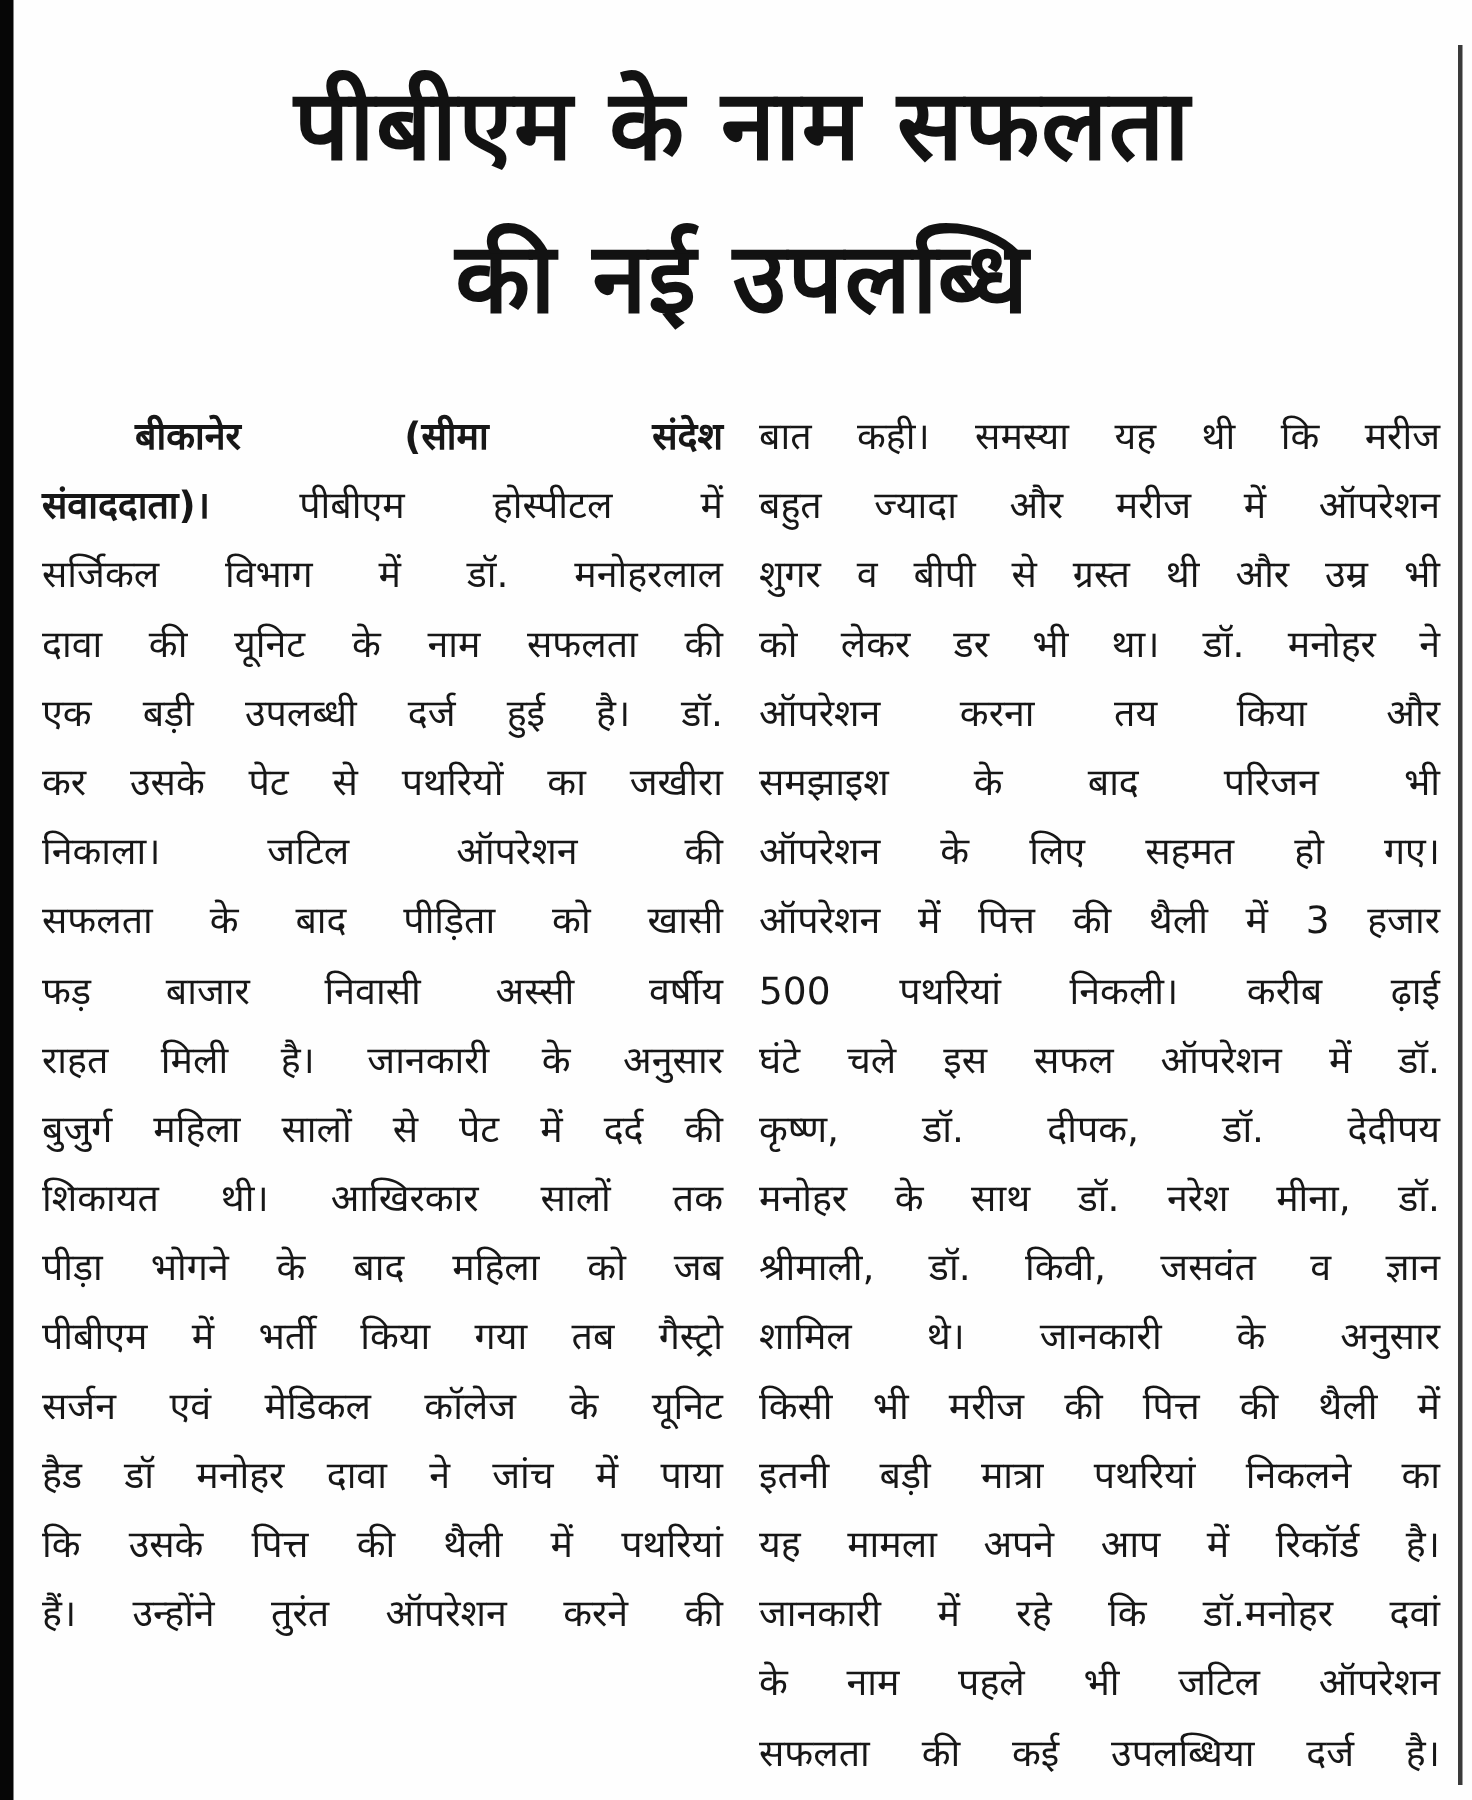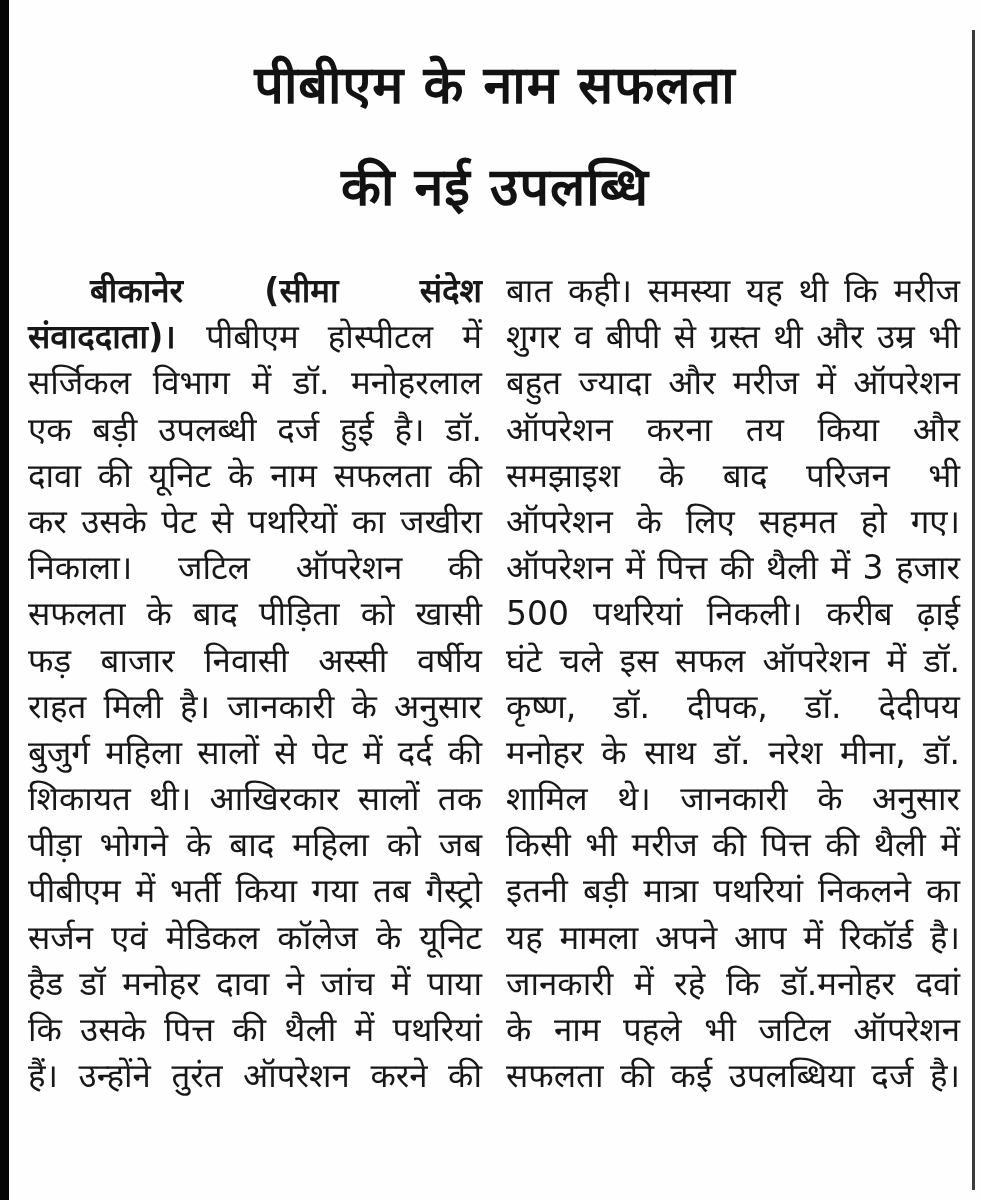--- a/index.html
+++ b/index.html
@@ -19,34 +19,34 @@
   }
   .right-rule {
     position: absolute; left: 972px; top: 30px;
     width: 3px; height: 1160px;
     background: #3a3a3a;
   }
   .headline {
     position: absolute; left: 30px; top: 34px; width: 930px;
     text-align: center;
     font-weight: 700;
-    font-size: 52px;
+    font-size: 65px;
     line-height: 102px;
     color: #121212;
     letter-spacing: 1px;
   }
   .article {
     position: absolute; left: 28px; top: 268px;
     width: 932px; height: 925px;
     display: flex;
     gap: 24px;
   }
   .col {
     width: 454px;
-    font-size: 33px;
+    font-size: 25px;
     line-height: 46.2px;
     color: #171717;
   }
   .tline {
     text-align: justify;
     text-align-last: justify;
     white-space: nowrap;
     height: 46.2px;
     overflow: visible;
   }
@@ -62,48 +62,50 @@
 <h1 class="headline">
   <span>पीबीएम के नाम सफलता</span><br>
   <span>की नई उपलब्धि</span>
 </h1>
 
 <div class="article">
   <div class="col">
       <div class="tline indent"><span class="b">बीकानेर (सीमा संदेश</span> </div>
       <div class="tline"><span class="b">संवाददाता)। </span> <span>पीबीएम होस्पीटल में</span> </div>
       <div class="tline"><span>सर्जिकल विभाग में डॉ. मनोहरलाल</span> </div>
+      <div class="tline"><span>दावा की यूनिट के नाम सफलता की</span> </div>
       <div class="tline"><span>एक बड़ी उपलब्धी दर्ज हुई है। डॉ.</span> </div>
-      <div class="tline"><span>दावा की यूनिट के नाम सफलता की</span> </div>
       <div class="tline"><span>कर उसके पेट से पथरियों का जखीरा</span> </div>
       <div class="tline"><span>निकाला। जटिल ऑपरेशन की</span> </div>
       <div class="tline"><span>सफलता के बाद पीड़िता को खासी</span> </div>
       <div class="tline"><span>फड़ बाजार निवासी अस्सी वर्षीय</span> </div>
       <div class="tline"><span>राहत मिली है। जानकारी के अनुसार</span> </div>
       <div class="tline"><span>बुजुर्ग महिला सालों से पेट में दर्द की</span> </div>
       <div class="tline"><span>शिकायत थी। आखिरकार सालों तक</span> </div>
       <div class="tline"><span>पीड़ा भोगने के बाद महिला को जब</span> </div>
       <div class="tline"><span>पीबीएम में भर्ती किया गया तब गैस्ट्रो</span> </div>
       <div class="tline"><span>सर्जन एवं मेडिकल कॉलेज के यूनिट</span> </div>
       <div class="tline"><span>हैड डॉ मनोहर दावा ने जांच में पाया</span> </div>
       <div class="tline"><span>कि उसके पित्त की थैली में पथरियां</span> </div>
       <div class="tline"><span>हैं। उन्होंने तुरंत ऑपरेशन करने की</span> </div>
     </div>
   <div class="col">
       <div class="tline"><span>बात कही। समस्या यह थी कि मरीज</span> </div>
+      <div class="tline"><span>बहुत ज्यादा और मरीज में ऑपरेशन</span> </div>
       <div class="tline"><span>शुगर व बीपी से ग्रस्त थी और उम्र भी</span> </div>
-      <div class="tline"><span>बहुत ज्यादा और मरीज में ऑपरेशन</span> </div>
+      <div class="tline"><span>को लेकर डर भी था। डॉ. मनोहर ने</span> </div>
       <div class="tline"><span>ऑपरेशन करना तय किया और</span> </div>
       <div class="tline"><span>समझाइश के बाद परिजन भी</span> </div>
       <div class="tline"><span>ऑपरेशन के लिए सहमत हो गए।</span> </div>
       <div class="tline"><span>ऑपरेशन में पित्त की थैली में 3 हजार</span> </div>
       <div class="tline"><span>500 पथरियां निकली। करीब ढ़ाई</span> </div>
       <div class="tline"><span>घंटे चले इस सफल ऑपरेशन में डॉ.</span> </div>
       <div class="tline"><span>कृष्ण, डॉ. दीपक, डॉ. देदीपय</span> </div>
       <div class="tline"><span>मनोहर के साथ डॉ. नरेश मीना, डॉ.</span> </div>
+      <div class="tline"><span>श्रीमाली, डॉ. किवी, जसवंत व ज्ञान</span> </div>
       <div class="tline"><span>शामिल थे। जानकारी के अनुसार</span> </div>
       <div class="tline"><span>किसी भी मरीज की पित्त की थैली में</span> </div>
       <div class="tline"><span>इतनी बड़ी मात्रा पथरियां निकलने का</span> </div>
       <div class="tline"><span>यह मामला अपने आप में रिकॉर्ड है।</span> </div>
       <div class="tline"><span>जानकारी में रहे कि डॉ.मनोहर दवां</span> </div>
       <div class="tline"><span>के नाम पहले भी जटिल ऑपरेशन</span> </div>
       <div class="tline"><span>सफलता की कई उपलब्धिया दर्ज है।</span> </div>
     </div>
 </div>
 

